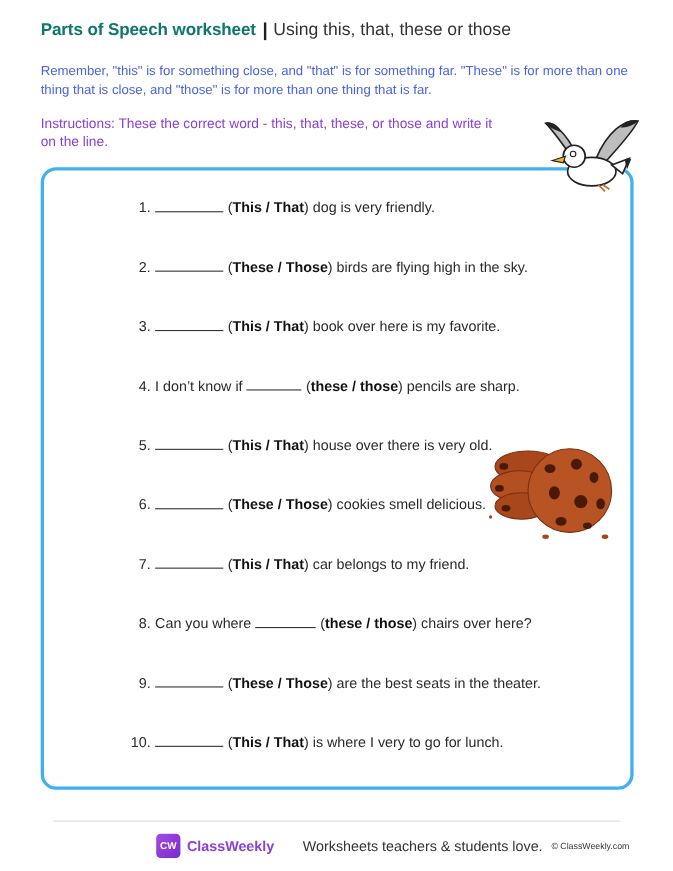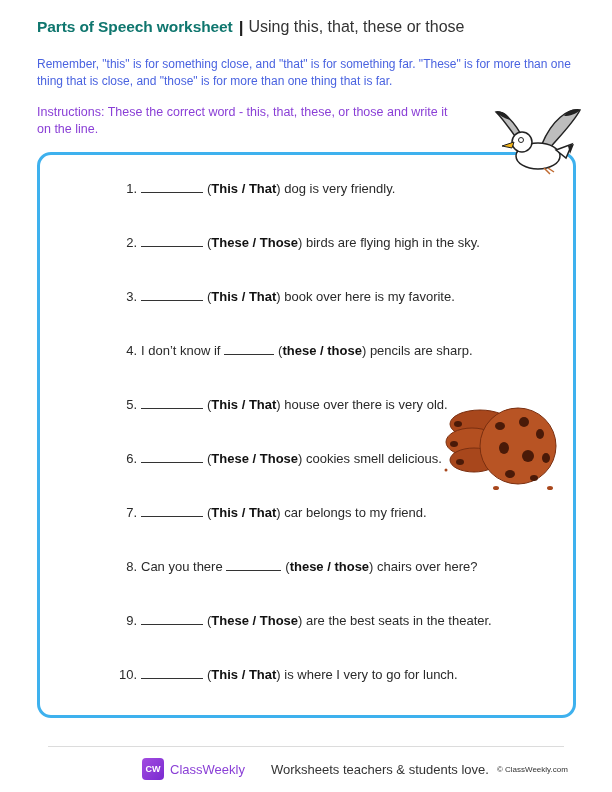--- a/index.html
+++ b/index.html
@@ -23,21 +23,21 @@
     .q .num { display: inline-block; width: 60px; text-align: right; padding-right: 4px; }
     .q .blank { display: inline-block; border-bottom: 1px solid #333; height: 12px; vertical-align: baseline; margin-right: 4px; }
     .q b { font-weight: 700; color: #111; }
 
     .seagull { position: absolute; left: 494px; top: 100px; width: 88px; height: 80px; }
     .cookie { position: absolute; left: 440px; top: 392px; width: 120px; height: 100px; }
 
     .footer-line { position: absolute; left: 48px; top: 746px; width: 516px; height: 1px; background: #dcdcdc; }
     .footer { position: absolute; left: 118px; top: 758px; display: flex; align-items: center; white-space: nowrap; padding-left: 24px; }
     .logo-box { width: 22px; height: 22px; border-radius: 4px; background: linear-gradient(135deg, #a24ce0, #7a2ad0); color: #fff; font-size: 9px; font-weight: 700; display: flex; align-items: center; justify-content: center; }
-    .brand { font-size: 13px; font-weight: 400; color: #8a3fd6; margin-left: 6px; }
+    .brand { font-size: 13px; font-weight: 700; color: #8a3fd6; margin-left: 6px; }
     .tagline { font-size: 13px; color: #333; margin-left: 26px; }
     .copyright { font-size: 8px; color: #333; margin-left: 8px; }
   </style>
 </head>
 <body>
 
 <div class="header">
   <span class="title">Parts of Speech worksheet</span>
   <span class="sep">|</span>
   <span class="subtitle">Using this, that, these or those</span>
@@ -81,21 +81,21 @@
   <div class="q" style="top:245px">
     <span class="num">5.</span><span></span><span class="blank" style="width:62px"></span>(<b>This / That</b>)<span> house over there is very old.</span>
   </div>
   <div class="q" style="top:299px">
     <span class="num">6.</span><span></span><span class="blank" style="width:62px"></span>(<b>These / Those</b>)<span> cookies smell delicious.</span>
   </div>
   <div class="q" style="top:353px">
     <span class="num">7.</span><span></span><span class="blank" style="width:62px"></span>(<b>This / That</b>)<span> car belongs to my friend.</span>
   </div>
   <div class="q" style="top:407px">
-    <span class="num">8.</span><span>Can you there </span><span class="blank" style="width:55px"></span>(<b>these / those</b>)<span> chairs over here?</span>
+    <span class="num">8.</span><span>Can you where </span><span class="blank" style="width:55px"></span>(<b>these / those</b>)<span> chairs over here?</span>
   </div>
   <div class="q" style="top:461px">
     <span class="num">9.</span><span></span><span class="blank" style="width:62px"></span>(<b>These / Those</b>)<span> are the best seats in the theater.</span>
   </div>
   <div class="q" style="top:515px">
     <span class="num">10.</span><span></span><span class="blank" style="width:62px"></span>(<b>This / That</b>)<span> is where I very to go for lunch.</span>
   </div>
 </div>
 
 <svg class="cookie" viewBox="0 0 120 100">

